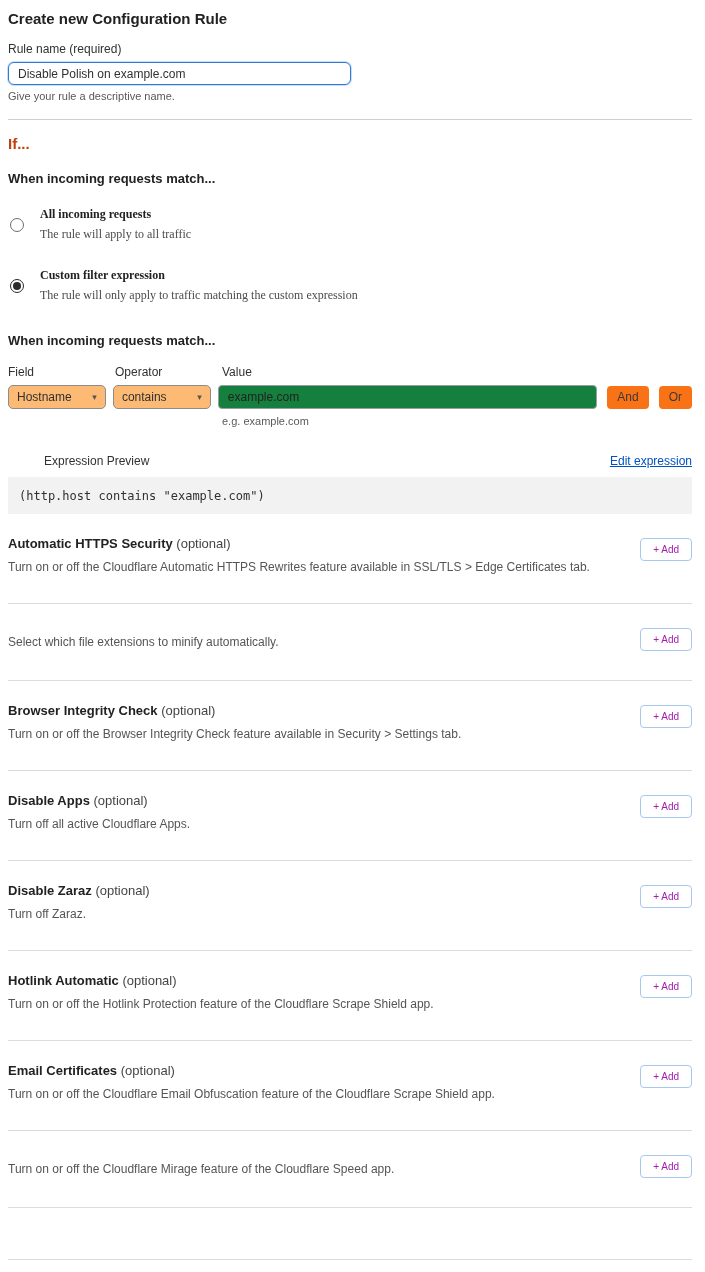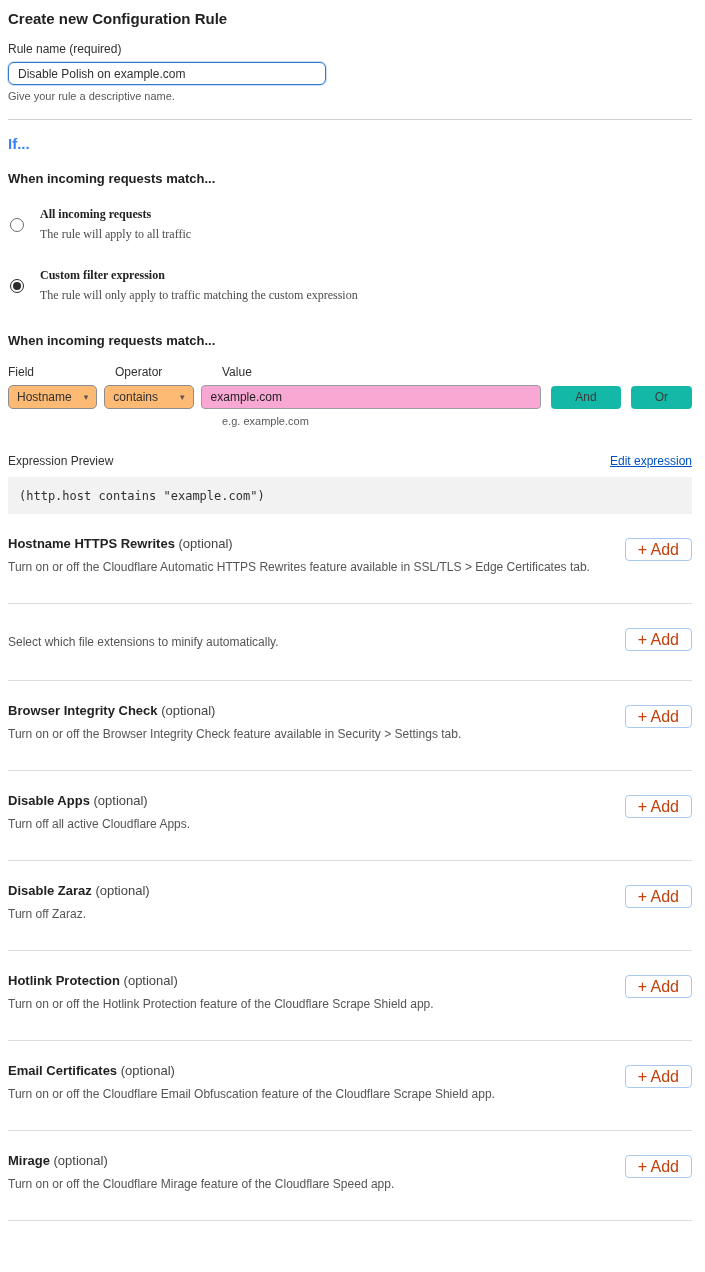--- a/index.html
+++ b/index.html
@@ -11,37 +11,37 @@
     color: #313131;
     -webkit-font-smoothing: antialiased;
   }
   .container { padding: 10px 13px 14px 8px; }
 
   .page-title { font-size: 15px; font-weight: bold; color: #222; }
 
   .field-label { font-size: 12px; color: #313131; margin-top: 15px; }
   .rule-name-input {
     margin-top: 6px;
-    width: 318px;
+    width: 343px;
     height: 23px;
     border: 1px solid #2f7bd3;
     border-radius: 6px;
     padding: 0 9px;
     font-size: 12px;
     font-family: inherit;
     color: #313131;
     outline: none;
     background: #fff;
     box-shadow: 0 0 0 1px rgba(47,123,211,0.25);
   }
   .helper { font-size: 11px; color: #595959; margin-top: 5px; }
 
   .divider { border: none; border-top: 1px solid #cfcfcf; margin-top: 17px; }
 
-  .if-heading { font-size: 15px; font-weight: bold; color: #3b82f6; margin-top: 15px; }
+  .if-heading { font-size: 15px; font-weight: bold; color: #c2410c; margin-top: 15px; }
   .match-heading { font-size: 13px; font-weight: bold; color: #222; margin-top: 19px; }
 
   .radio-group { margin-top: 21px; }
   .radio-row { display: flex; align-items: center; margin-bottom: 26px; font-family: Liberation Serif, serif; }
   .radio-row:last-child { margin-bottom: 0; }
   .radio-circle {
     width: 14px; height: 14px;
     border: 1px solid #6e6e6e;
     border-radius: 50%;
     margin: 1px 16px 0 2px;
@@ -82,44 +82,44 @@
     cursor: pointer;
   }
   .select-field { width: 100px; margin-right: 7px; }
   .select-operator { width: 100px; margin-right: 7px; }
   .caret { font-size: 9px; color: #555; margin-left: 6px; }
   .value-input {
     width: 389px;
     height: 24px;
     border: 1px solid #989da3;
     border-radius: 4px;
-    background: #f9a8d4;
+    background: #15803d;
     padding: 0 9px;
     font-size: 12px;
     font-family: inherit;
     color: #222;
     outline: none;
     margin-right: 10px;
   }
   .connector-btn {
     height: 23px;
-    padding: 0 24px;
-    background: #14b8a6;
+    padding: 0 10px;
+    background: #f97316;
     border: none;
     border-radius: 4px;
     font-size: 12px;
     font-family: inherit;
     color: #3a3a3a;
     margin-right: 10px;
     cursor: pointer;
   }
   .connector-btn:last-child { margin-right: 0; }
   .eg-helper { font-size: 11px; color: #595959; margin-top: 6px; margin-left: 214px; }
 
-  .preview-row { display: flex; justify-content: space-between; align-items: baseline; margin-top: 27px; }
+  .preview-row { display: flex; justify-content: space-between; align-items: baseline; margin-top: 27px; margin-left: 36px; }
   .preview-label { font-size: 12px; color: #313131; }
   .edit-link { font-size: 12px; color: #0051c3; text-decoration: underline; cursor: pointer; }
   .code-block {
     margin-top: 9px;
     background: #f2f2f2;
     height: 37px;
     display: flex;
     align-items: center;
     padding: 0 11px;
     font-family: "DejaVu Sans Mono", "Liberation Mono", monospace;
@@ -138,22 +138,22 @@
   }
   .setting-info { max-width: 590px; }
   .setting-name { font-size: 13px; color: #222; }
   .setting-name b { font-weight: bold; }
   .setting-optional { font-weight: normal; color: #444; }
   .setting-desc { font-size: 12px; color: #555; margin-top: 9px; }
   .add-btn {
     background: #fff;
     border: 1px solid #a9c8ef;
     border-radius: 4px;
-    color: #c2410c;
-    font-size: 16px;
+    color: #a21caf;
+    font-size: 10px;
     font-family: inherit;
     height: 23px;
     padding: 0 12px;
     cursor: pointer;
     flex: 0 0 auto;
     margin-top: 2px;
   }
 </style>
 </head>
 <body>
@@ -214,21 +214,21 @@
   <div class="preview-row">
     <div class="preview-label">Expression Preview</div>
     <a class="edit-link">Edit expression</a>
   </div>
   <div class="code-block">(http.host contains "example.com")</div>
 
 
   
   <div class="setting-row">
     <div class="setting-info">
-      <div class="setting-name"><b>Hostname HTTPS Rewrites</b> <span class="setting-optional">(optional)</span></div>
+      <div class="setting-name"><b>Automatic HTTPS Security</b> <span class="setting-optional">(optional)</span></div>
       <div class="setting-desc">Turn on or off the Cloudflare Automatic HTTPS Rewrites feature available in SSL/TLS &gt; Edge Certificates tab.</div>
     </div>
     <button class="add-btn">+ Add</button>
   </div>
 
   <div class="setting-row">
     <div class="setting-info">
       <div class="setting-desc">Select which file extensions to minify automatically.</div>
     </div>
     <button class="add-btn">+ Add</button>
@@ -253,37 +253,36 @@
   <div class="setting-row">
     <div class="setting-info">
       <div class="setting-name"><b>Disable Zaraz</b> <span class="setting-optional">(optional)</span></div>
       <div class="setting-desc">Turn off Zaraz.</div>
     </div>
     <button class="add-btn">+ Add</button>
   </div>
 
   <div class="setting-row">
     <div class="setting-info">
-      <div class="setting-name"><b>Hotlink Protection</b> <span class="setting-optional">(optional)</span></div>
+      <div class="setting-name"><b>Hotlink Automatic</b> <span class="setting-optional">(optional)</span></div>
       <div class="setting-desc">Turn on or off the Hotlink Protection feature of the Cloudflare Scrape Shield app.</div>
     </div>
     <button class="add-btn">+ Add</button>
   </div>
 
   <div class="setting-row">
     <div class="setting-info">
       <div class="setting-name"><b>Email Certificates</b> <span class="setting-optional">(optional)</span></div>
       <div class="setting-desc">Turn on or off the Cloudflare Email Obfuscation feature of the Cloudflare Scrape Shield app.</div>
     </div>
     <button class="add-btn">+ Add</button>
   </div>
 
   <div class="setting-row">
     <div class="setting-info">
-      <div class="setting-name"><b>Mirage</b> <span class="setting-optional">(optional)</span></div>
       <div class="setting-desc">Turn on or off the Cloudflare Mirage feature of the Cloudflare Speed app.</div>
     </div>
     <button class="add-btn">+ Add</button>
   </div>
 
   <div class="setting-row">
     
     
   </div>
 

